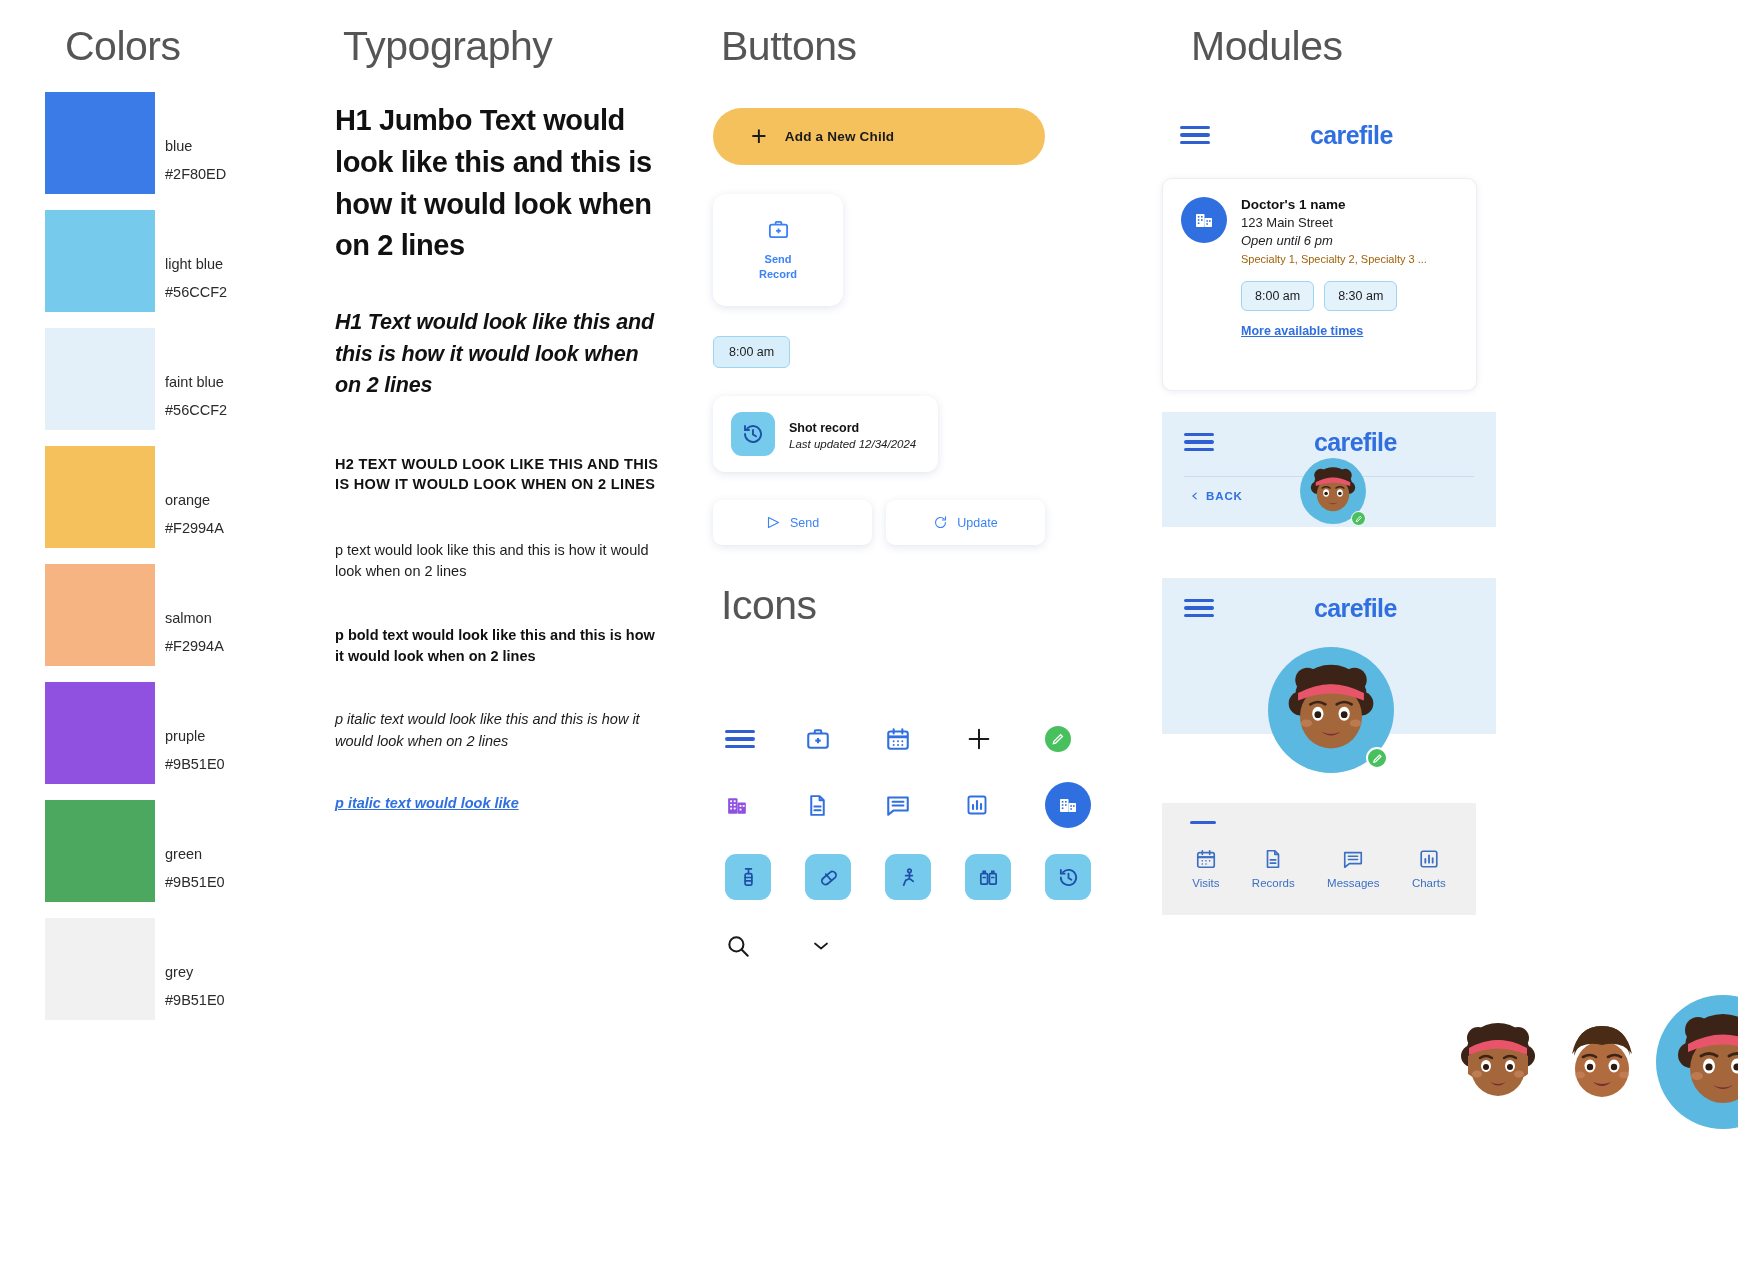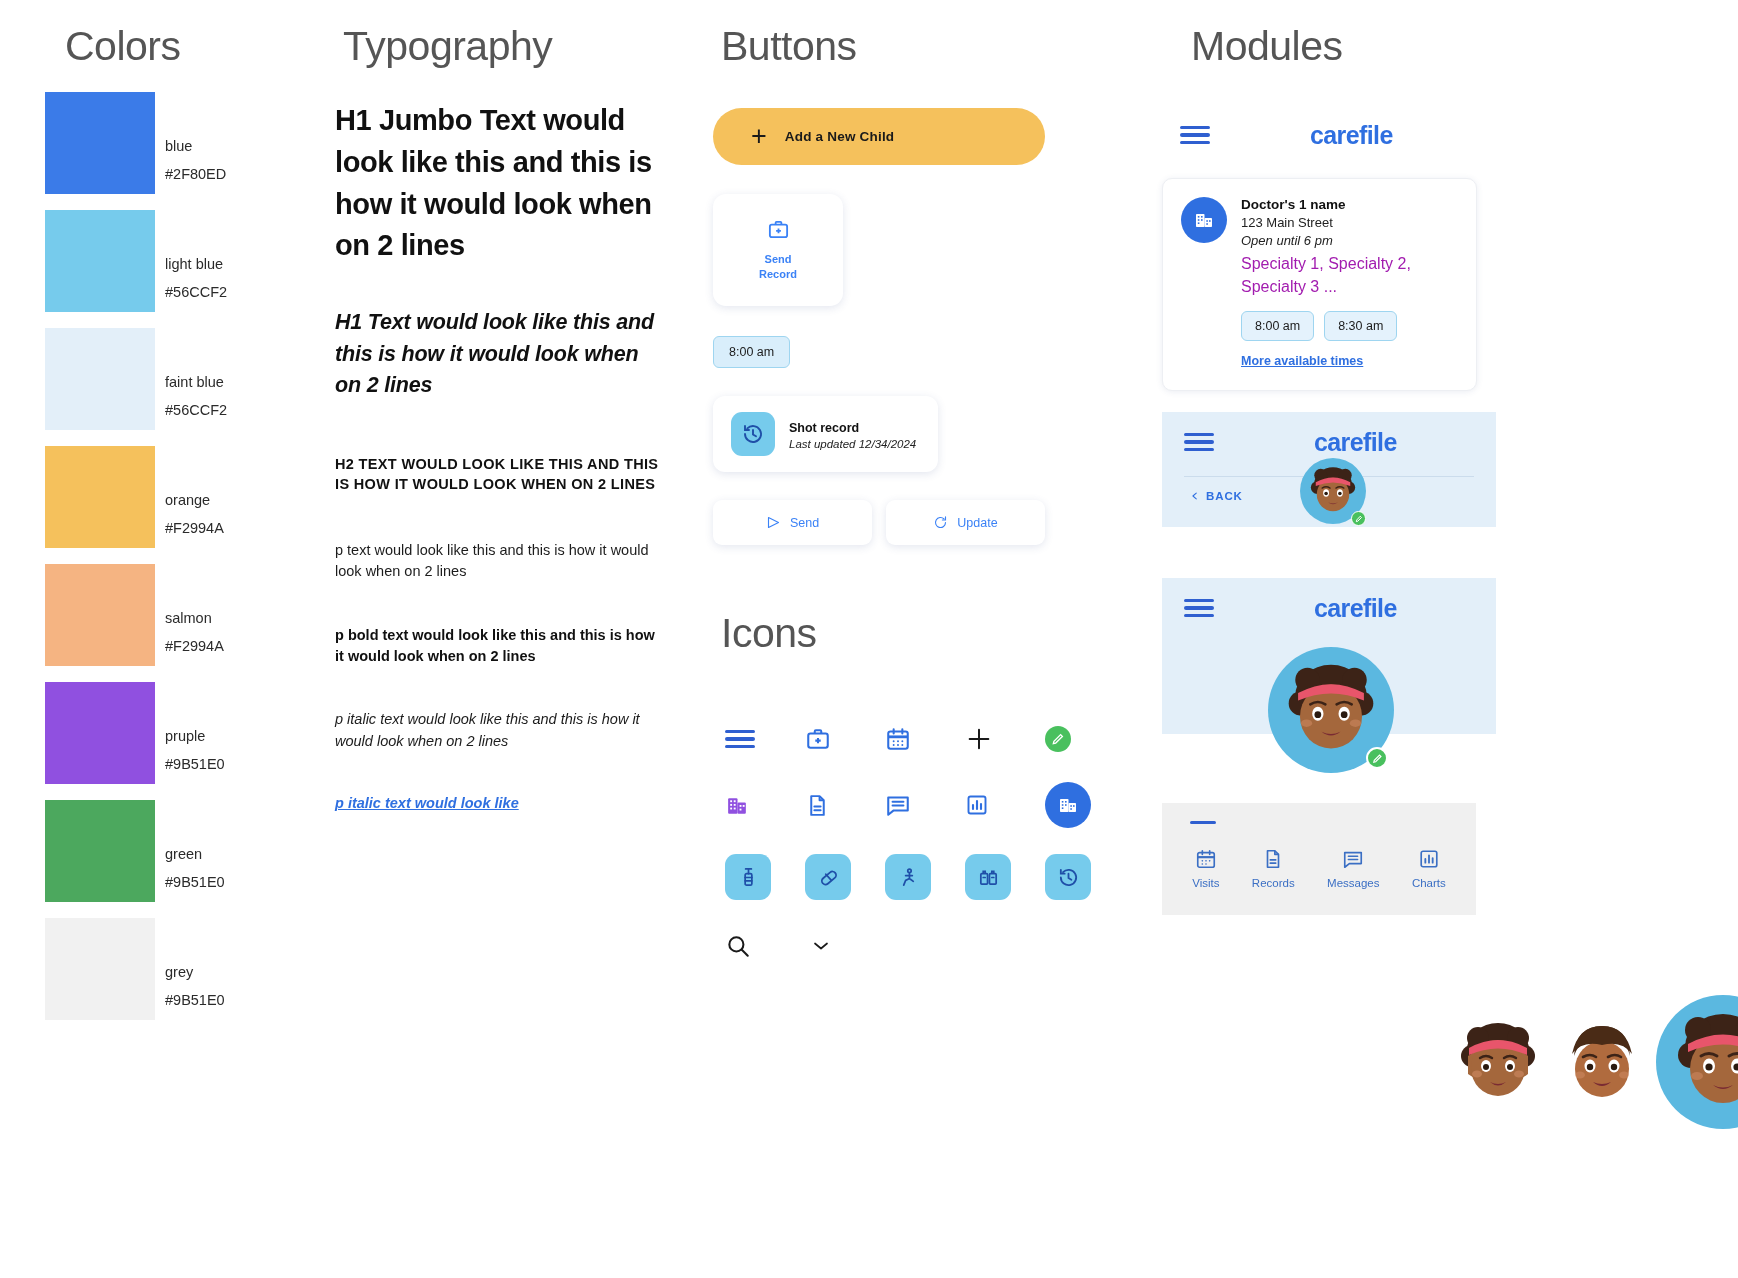--- a/index.html
+++ b/index.html
@@ -135,21 +135,21 @@
     width: 159px; height: 45px;
     background: #fff; border-radius: 9px; border: none;
     box-shadow: 0 2px 8px rgba(60,80,140,0.14);
     display: flex; align-items: center; justify-content: center; gap: 9px;
     font-size: 12.5px; color: #3B82F6; font-weight: 400;
     cursor: pointer;
   }
 
   
   #col-icons { left: 713px; top: 0; width: 430px; }
-  #col-icons .section-title { position: absolute; left: 8px; top: 610px; }
+  #col-icons .section-title { position: absolute; left: 8px; top: 582px; }
   .icon-grid { position: absolute; left: 12px; top: 706px; width: 400px; }
   .icon-row { display: flex; align-items: center; height: 66px; }
   .icon-cell { width: 84px; display: flex; align-items: center; justify-content: flex-start; }
   .tile-ic {
     width: 46px; height: 46px; border-radius: 11px; background: #76CBEC;
     display: flex; align-items: center; justify-content: center;
   }
   .circle-blue {
     width: 46px; height: 46px; border-radius: 50%; background: #2F6FE0;
     display: flex; align-items: center; justify-content: center;
@@ -186,21 +186,21 @@
     padding: 18px 18px 16px 18px;
     display: flex; gap: 14px;
   }
   .doc-avatar {
     width: 46px; height: 46px; border-radius: 50%; background: #2F6FE0;
     display: flex; align-items: center; justify-content: center; flex: 0 0 auto;
   }
   .doc-name { font-size: 13.5px; font-weight: 700; color: #111; }
   .doc-addr { font-size: 13px; color: #222; margin-top: 3px; }
   .doc-open { font-size: 13px; font-style: italic; color: #222; margin-top: 3px; }
-  .doc-spec { font-size: 16px; color: #a21caf; margin-top: 4px; line-height: 1.45; }
+  .doc-spec { font-size: 11px; color: #a16207; margin-top: 4px; line-height: 1.45; }
   .slot-row { display: flex; gap: 10px; margin-top: 13px; }
   .slot {
     background: #E4F2FC; border: 1px solid #9ED5F0; border-radius: 6px;
     padding: 7px 13px; font-size: 12.5px; color: #1c1c1c; cursor: pointer;
   }
   .more-link {
     display: inline-block; margin-top: 13px;
     font-size: 12.5px; font-weight: 600; color: #2F6FE0; text-decoration: underline;
     cursor: pointer;
   }

